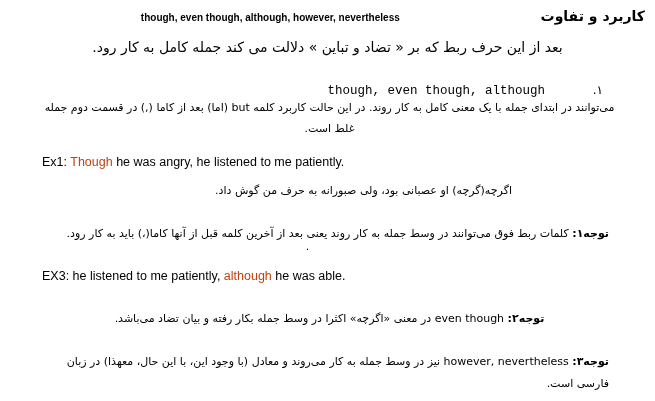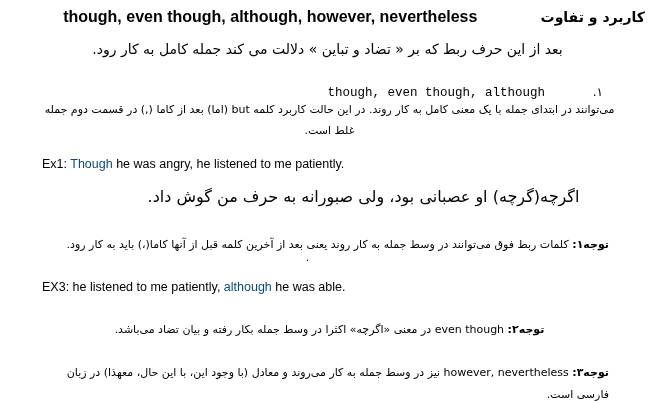--- a/index.html
+++ b/index.html
@@ -31,21 +31,21 @@
   .header-title-fa {
     font-family: "DejaVu Sans", sans-serif;
     font-size: 14px;
     font-weight: bold;
     direction: rtl;
     white-space: nowrap;
     margin-left: 10px;
   }
   .header-title-en {
     font-family: "Liberation Sans", sans-serif;
-    font-size: 16px;
+    font-size: 10px;
     font-weight: bold;
     direction: ltr;
     flex: 1;
     text-align: center;
     white-space: nowrap;
   }
   .fa {
     font-family: "DejaVu Sans", sans-serif;
     direction: rtl;
     text-align: right;
@@ -88,24 +88,24 @@
   }
   .example {
     direction: ltr;
     text-align: left;
     font-size: 12.5px;
     margin-top: 14px;
     padding-left: 32px;
     line-height: 1.5;
   }
   .hl {
-    color: #0c4a6e;
+    color: #c2410c;
   }
   .translate-fa {
-    font-size: 16px;
+    font-size: 11px;
     margin-top: 9px;
     padding-right: 0;
     padding-left: 72px;
     text-align: center;
     line-height: 1.8;
   }
   .note-fa {
     font-size: 11px;
     line-height: 1.95;
     margin-top: 22px;

